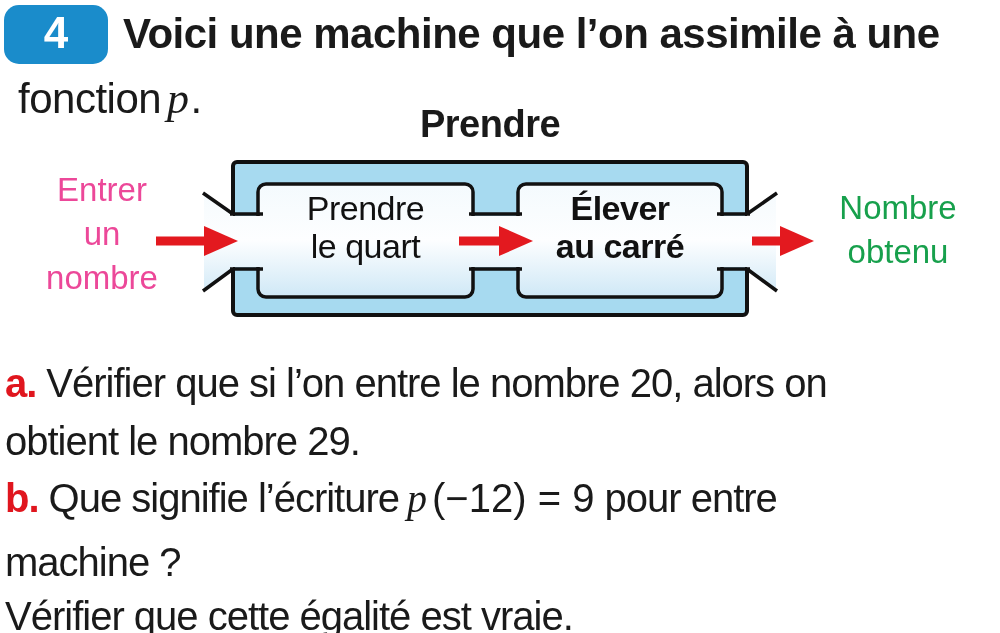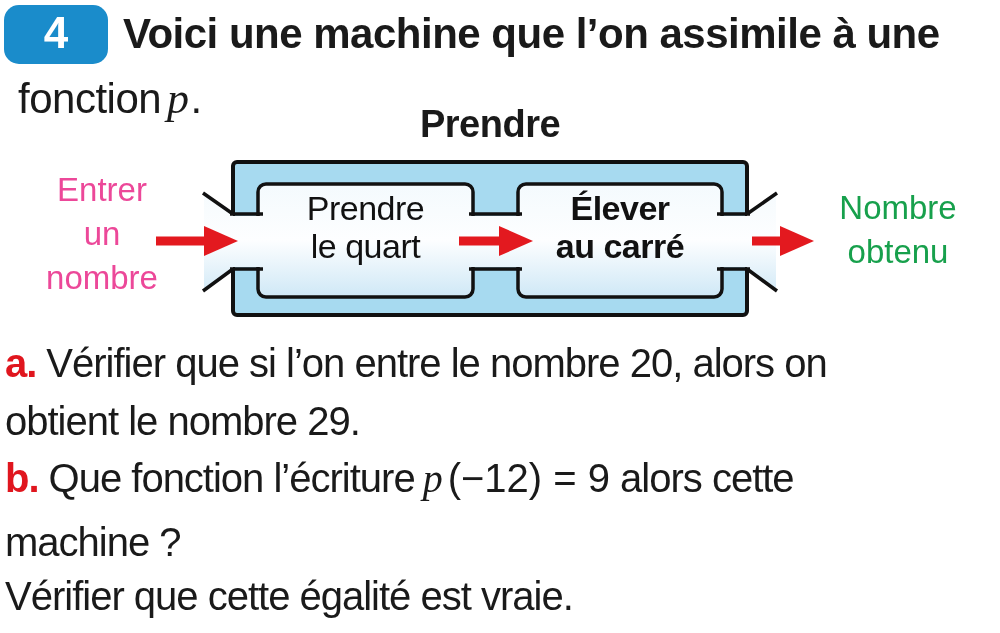--- a/index.html
+++ b/index.html
@@ -58,20 +58,21 @@
   }
   .step1-label { left: 258px; top: 189px; width: 215px; }
   .step2-label { left: 518px; top: 189px; width: 204px; font-weight: bold; }
 
   .diagram-svg { left: 0; top: 148px; }
 
   
   .q-line {
     left: 5px; font-size: 40px; letter-spacing: -1px; line-height: 52px;
     white-space: nowrap;
+    margin-top: 20px;
   }
   .q-label { color: #e0161e; font-weight: bold; margin-right: 10px; }
   .math-p {
     font-family: "Liberation Serif", serif; font-style: italic;
     margin-left: 8px; margin-right: 5px; letter-spacing: 0;
   }
   .math-rest { letter-spacing: 0; text-align: center; }
   .qa1 { top: 337px; }
   .qa2 { top: 395px; }
   .qb1 { top: 452px; }
@@ -137,17 +138,17 @@
   <div class="abs stack step-label step1-label">Prendre
 le quart</div>
   <div class="abs stack step-label step2-label">Élever
 au carré</div>
   <div class="abs stack output-label">Nombre
 obtenu</div>
 
   <div class="abs q-line qa1"><span class="q-label">a.</span><span>Vérifier que si l’on entre le nombre 20, alors on</span></div>
   <div class="abs q-line qa2">obtient le nombre 29.</div>
 
-  <div class="abs q-line qb1"><span class="q-label">b.</span><span>Que fonction l’écriture</span><span class="math-p">p</span><span class="math-rest">(−12) = 9</span><span> alors cette</span></div>
+  <div class="abs q-line qb1"><span class="q-label">b.</span><span>Que signifie l’écriture</span><span class="math-p">p</span><span class="math-rest">(−12) = 9</span><span> pour entre</span></div>
   <div class="abs q-line qb2">machine ?</div>
   <div class="abs q-line qb3">Vérifier que cette égalité est vraie.</div>
 
 </div>
 
 </body></html>

